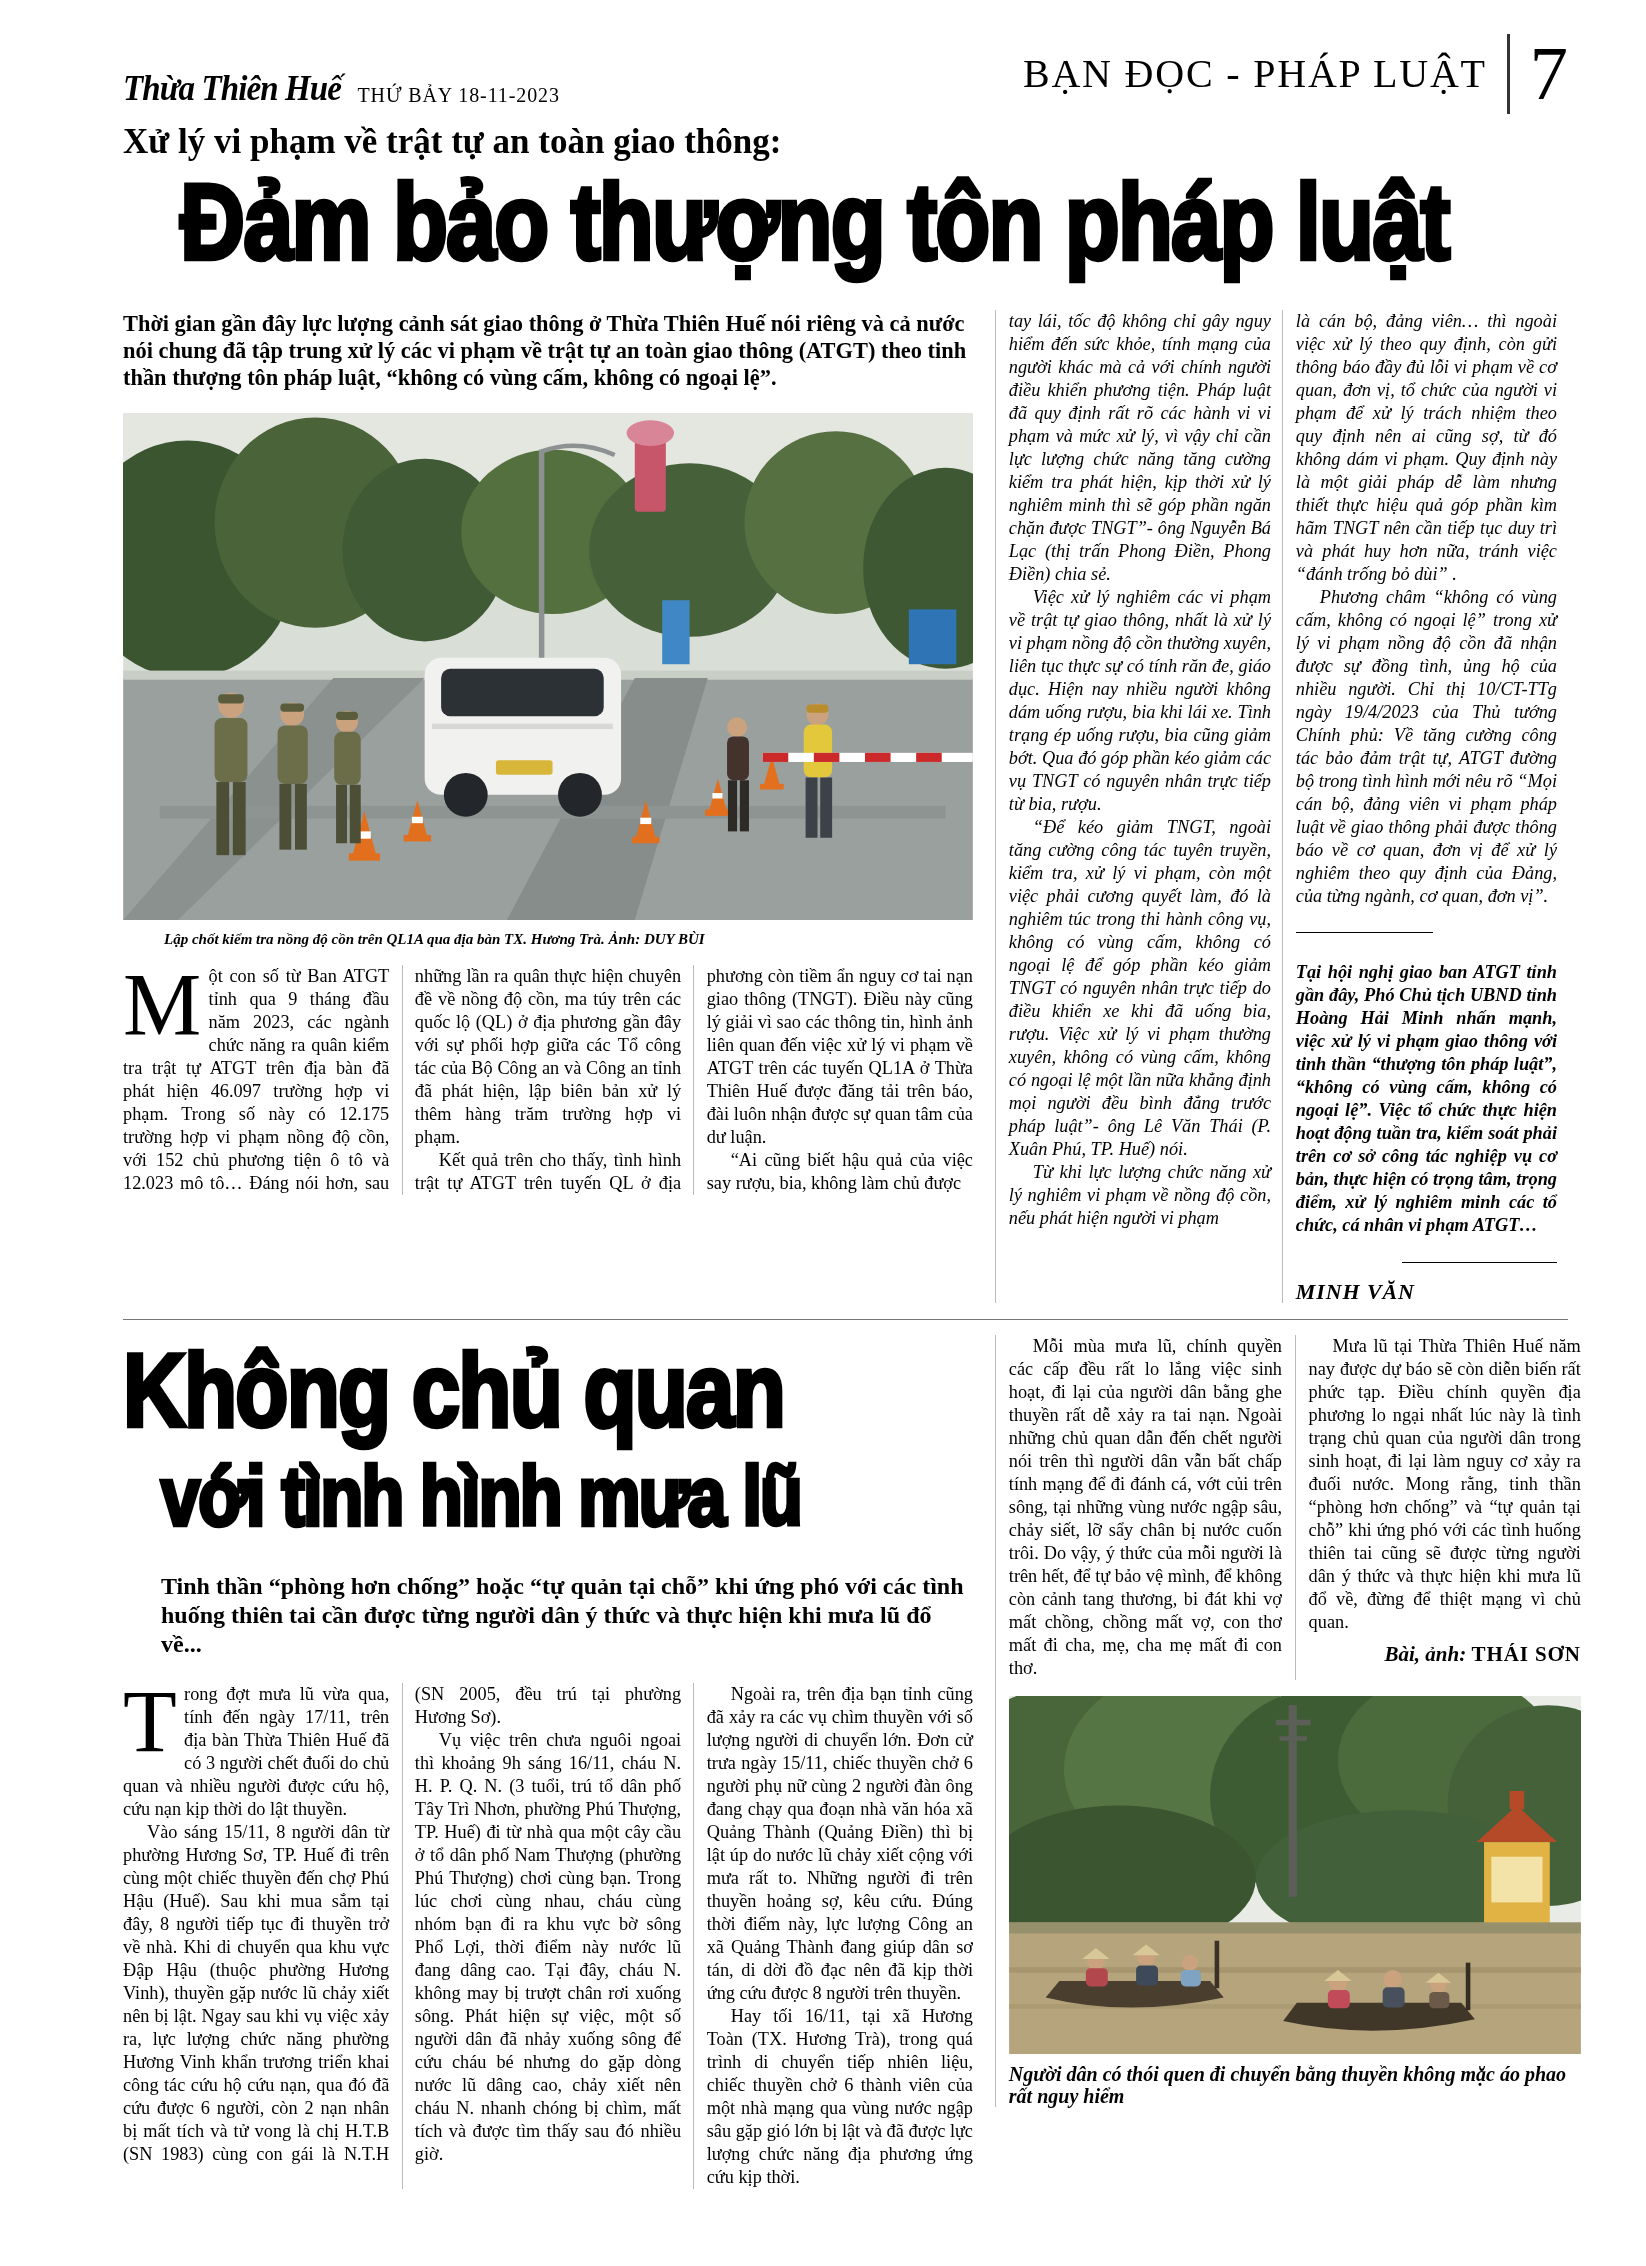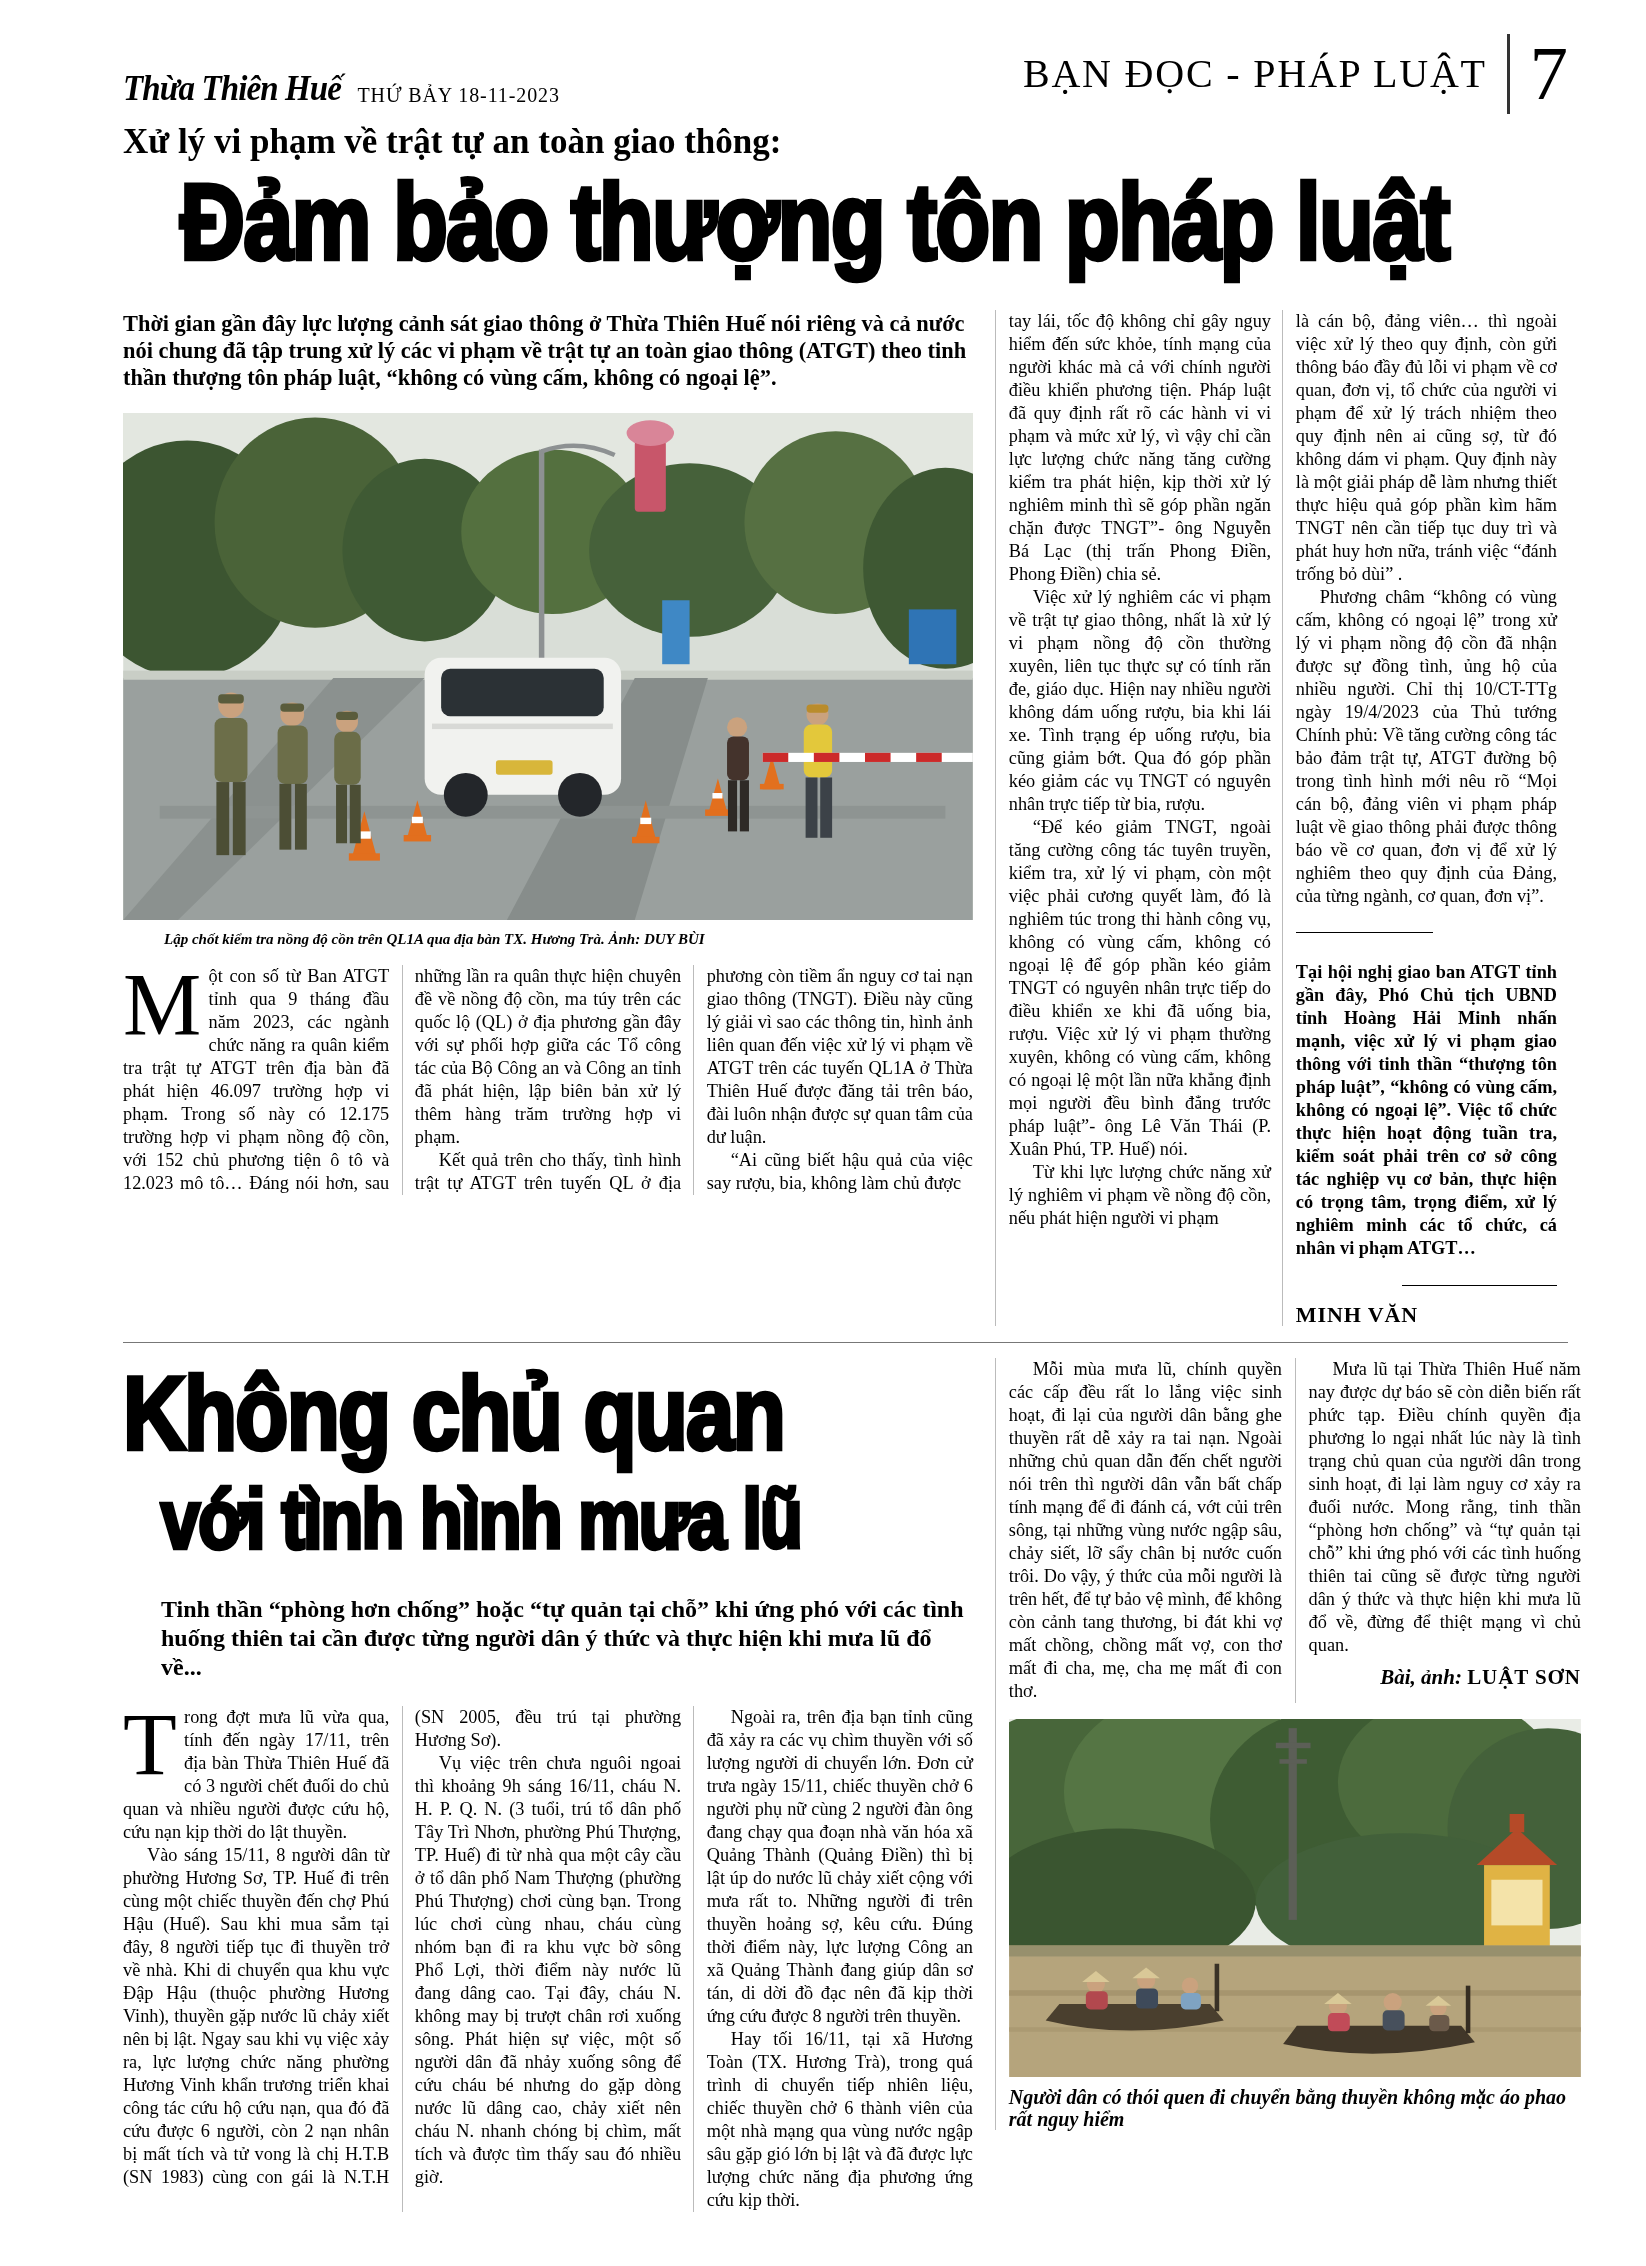--- a/index.html
+++ b/index.html
@@ -22,21 +22,21 @@
   
   .kicker { font-size:35px; font-weight:bold; margin:12.8px 0 3.7px 0; }
   .mega-wrap1 { height:133px; margin-top:3.7px; overflow:visible; }
   .mega { font-family:"Liberation Sans",sans-serif; font-weight:bold; letter-spacing:-1.8px;
           -webkit-text-stroke:3.7px #000; white-space:nowrap; display:inline-block;
           transform:scaleY(1.2); transform-origin:left top; }
   .mega1 { font-size:90px; line-height:95px; margin-left:57px; }
   .row { display:flex; align-items:flex-start; }
   .a1-row { margin-top:12px; }
   .a1-left { width:850px; flex:none; }
-  .a1-right { flex:1; display:flex; margin-left:22px; }
+  .a1-right { flex:1; display:flex; margin-left:22px;font-style:italic; }
   .lead { font-size:22.4px; line-height:27px; font-weight:bold; margin-bottom:22px; padding-right:5.5px; }
   .photo1-box { width:850px; height:507px; }
   .cap1 { font-size:15px; font-weight:bold; font-style:italic; padding:11px 0 12.8px 41px; }
   .bodytext { font-size:18.3px; line-height:23px; text-align:justify; }
   .bodytext p.ind { text-indent:24px; }
   .cols3 { column-count:3; column-gap:25.6px; column-rule:0.9px solid #bbb; margin-top:3.7px; }
   .dropcap { float:left; font-size:88px; line-height:71px; padding:3.7px 7.3px 0 0; font-weight:normal; }
   .rcol { width:286px; padding:0 11px 0 12.8px; }
   .rcol + .rcol { border-left:0.9px solid #bbb; }
   .a1-right { border-left:0.9px solid #bbb; }
@@ -227,21 +227,21 @@
       </div>
     </div>
 
     <div class="a2-right">
       <div class="a2-textcols bodytext">
         <div class="a2-c">
           <p class="ind">Mỗi mùa mưa lũ, chính quyền các cấp đều rất lo lắng việc sinh hoạt, đi lại của người dân bằng ghe thuyền rất dễ xảy ra tai nạn. Ngoài những chủ quan dẫn đến chết người nói trên thì người dân vẫn bất chấp tính mạng để đi đánh cá, vớt củi trên sông, tại những vùng nước ngập sâu, chảy siết, lỡ sẩy chân bị nước cuốn trôi. Do vậy, ý thức của mỗi người là trên hết, để tự bảo vệ mình, để không còn cảnh tang thương, bi đát khi vợ mất chồng, chồng mất vợ, con thơ mất đi cha, mẹ, cha mẹ mất đi con thơ.</p>
         </div>
         <div class="a2-c">
           <p class="ind">Mưa lũ tại Thừa Thiên Huế năm nay được dự báo sẽ còn diễn biến rất phức tạp. Điều chính quyền địa phương lo ngại nhất lúc này là tình trạng chủ quan của người dân trong sinh hoạt, đi lại làm nguy cơ xảy ra đuối nước. Mong rằng, tinh thần “phòng hơn chống” và “tự quản tại chỗ” khi ứng phó với các tình huống thiên tai cũng sẽ được từng người dân ý thức và thực hiện khi mưa lũ đổ về, đừng để thiệt mạng vì chủ quan.</p>
-          <div class="byline2"><span class="lbl">Bài, ảnh: </span><span class="nm">LUẬT SƠN</span></div>
+          <div class="byline2"><span class="lbl">Bài, ảnh: </span><span class="nm">THÁI SƠN</span></div>
         </div>
       </div>
 
       <div class="photo2-box">
         <svg width="572" height="358" viewBox="0 0 626 392">
           <rect width="626" height="392" fill="#e9ece6"></rect>
           <ellipse cx="60" cy="110" rx="130" ry="120" fill="#48663a"></ellipse>
           <ellipse cx="200" cy="80" rx="140" ry="110" fill="#557544"></ellipse>
           <ellipse cx="350" cy="110" rx="130" ry="120" fill="#3e5c33"></ellipse>
           <ellipse cx="480" cy="70" rx="120" ry="95" fill="#4c6b3d"></ellipse>

